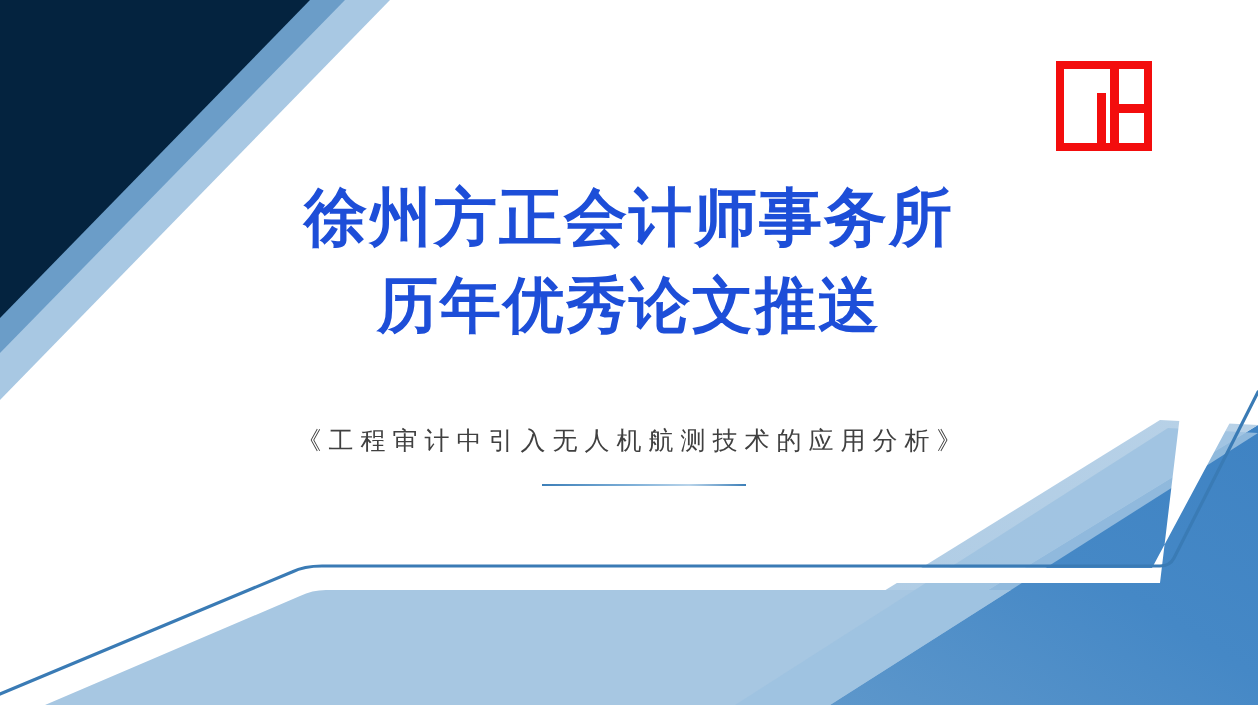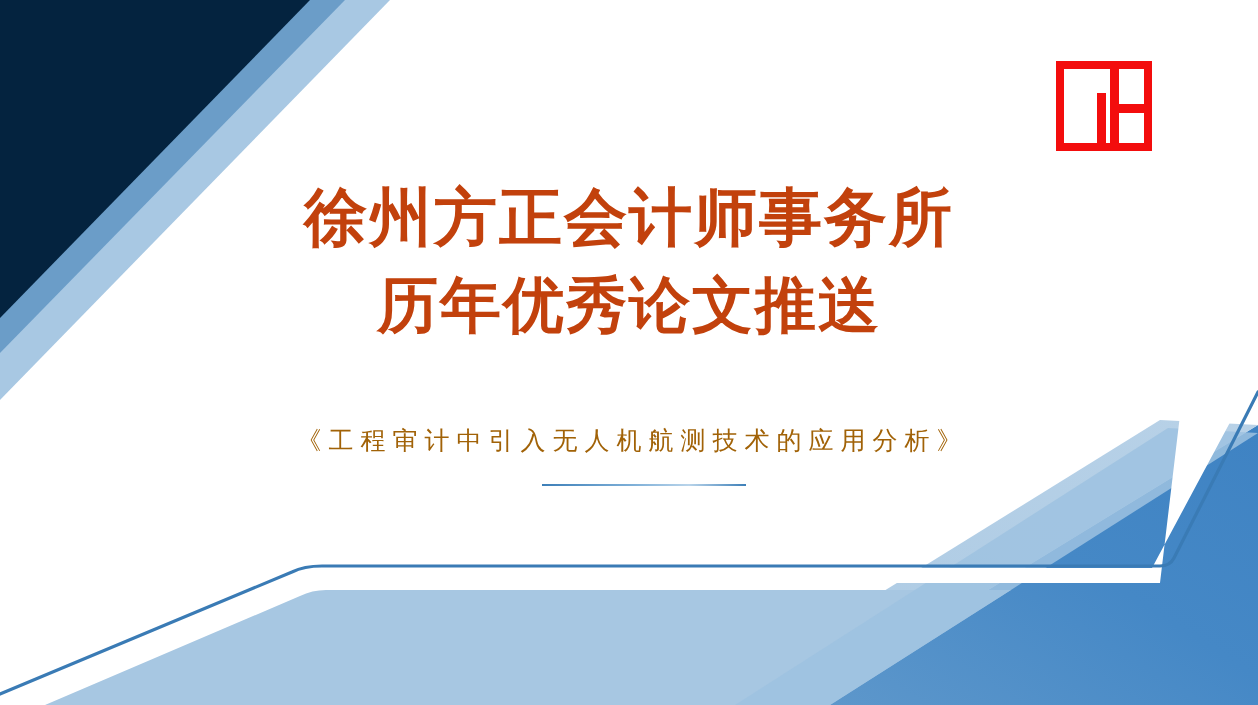--- a/index.html
+++ b/index.html
@@ -43,21 +43,21 @@
     position: absolute;
     left: 0;
     top: 180px;
     width: 1258px;
     text-align: center;
   }
 
   .title-line {
     font-family: "Liberation Sans", "DejaVu Sans", sans-serif;
     font-weight: bold;
-    color: #c2410c;
+    color: #1d4ed8;
     letter-spacing: 2px;
     line-height: 1.18;
     white-space: nowrap;
   }
   #title-line-1 {
     font-size: 63px;
     margin: 0 0 6px 0;
   }
   #title-line-2 {
     font-size: 61px;
@@ -65,21 +65,21 @@
   }
 
   #subtitle {
     position: absolute;
     left: 0;
     top: 424px;
     width: 1258px;
     text-align: center;
     font-size: 25px;
     font-weight: normal;
-    color: #a16207;
+    color: #404040;
     letter-spacing: 7px;
     text-indent: 7px;
     white-space: nowrap;
     font-family: "Liberation Sans", "DejaVu Sans", sans-serif;
   }
 
   #divider {
     position: absolute;
     left: 542px;
     top: 484px;

